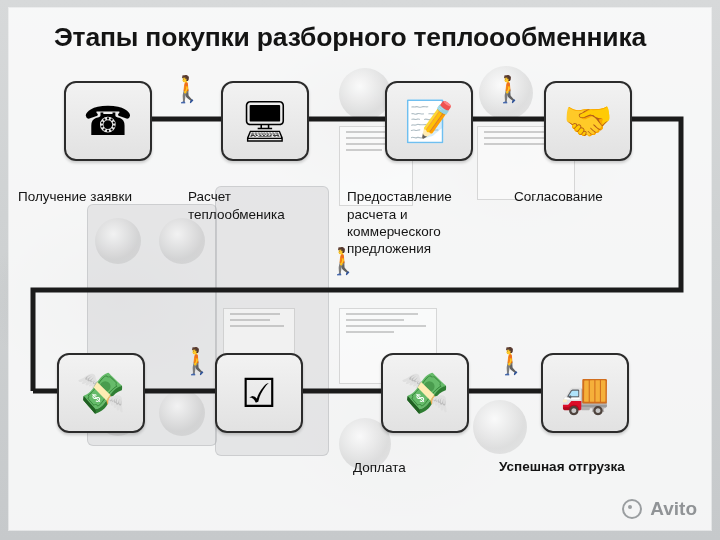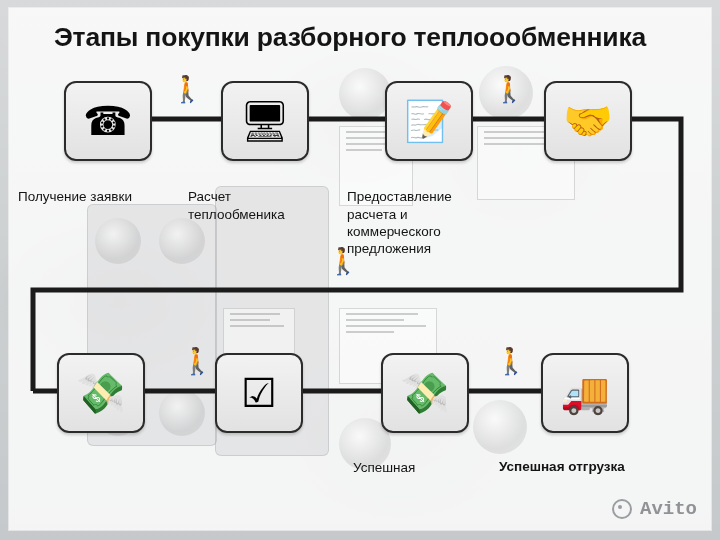--- a/index.html
+++ b/index.html
@@ -121,21 +121,20 @@
     right: 14px;
     bottom: 10px;
     display: flex;
     align-items: center;
     gap: 8px;
     color: #7f8386;
     font-size: 19px;
     font-weight: 700;
     opacity: .85;
     z-index: 6;
-    font-family: Liberation Mono, monospace;
   }
   #watermark .wm-mark {
     width: 16px; height: 16px;
     border-radius: 50%;
     border: 2px solid #8b8f92;
     position: relative;
   }
   #watermark .wm-mark::after {
     content: "";
     position: absolute;
@@ -226,34 +225,37 @@
     <div class="caption" style="left:338px; top:163px; width:160px; white-space:pre-line;">
       <span>Предоставление
 расчета и
 коммерческого
 предложения</span>
     </div>
 
     <div class="node" style="left:535px; top:73px;">
       <span class="glyph">🤝</span>
     </div>
+    <div class="caption" style="left:505px; top:163px; width:146px; white-space:pre-line;">
+      <span>Согласование</span>
+    </div>
 
     <div class="node" style="left:48px; top:345px;">
       <span class="glyph">💸</span>
     </div>
 
     <div class="node" style="left:206px; top:345px;">
       <span class="glyph">☑</span>
     </div>
 
     <div class="node" style="left:372px; top:345px;">
       <span class="glyph">💸</span>
     </div>
     <div class="caption" style="left:344px; top:434px; width:140px; white-space:pre-line;">
-      <span>Успешная</span>
+      <span>Доплата</span>
     </div>
 
     <div class="node" style="left:532px; top:345px;">
       <span class="glyph">🚚</span>
     </div>
     <div class="caption" style="left:490px; top:433px; width:170px; white-space:pre-line;font-weight:bold;">
       <span>Успешная отгрузка</span>
     </div>
 
     <div class="walker" style="left:162px; top:68px;"><span>🚶</span></div>

